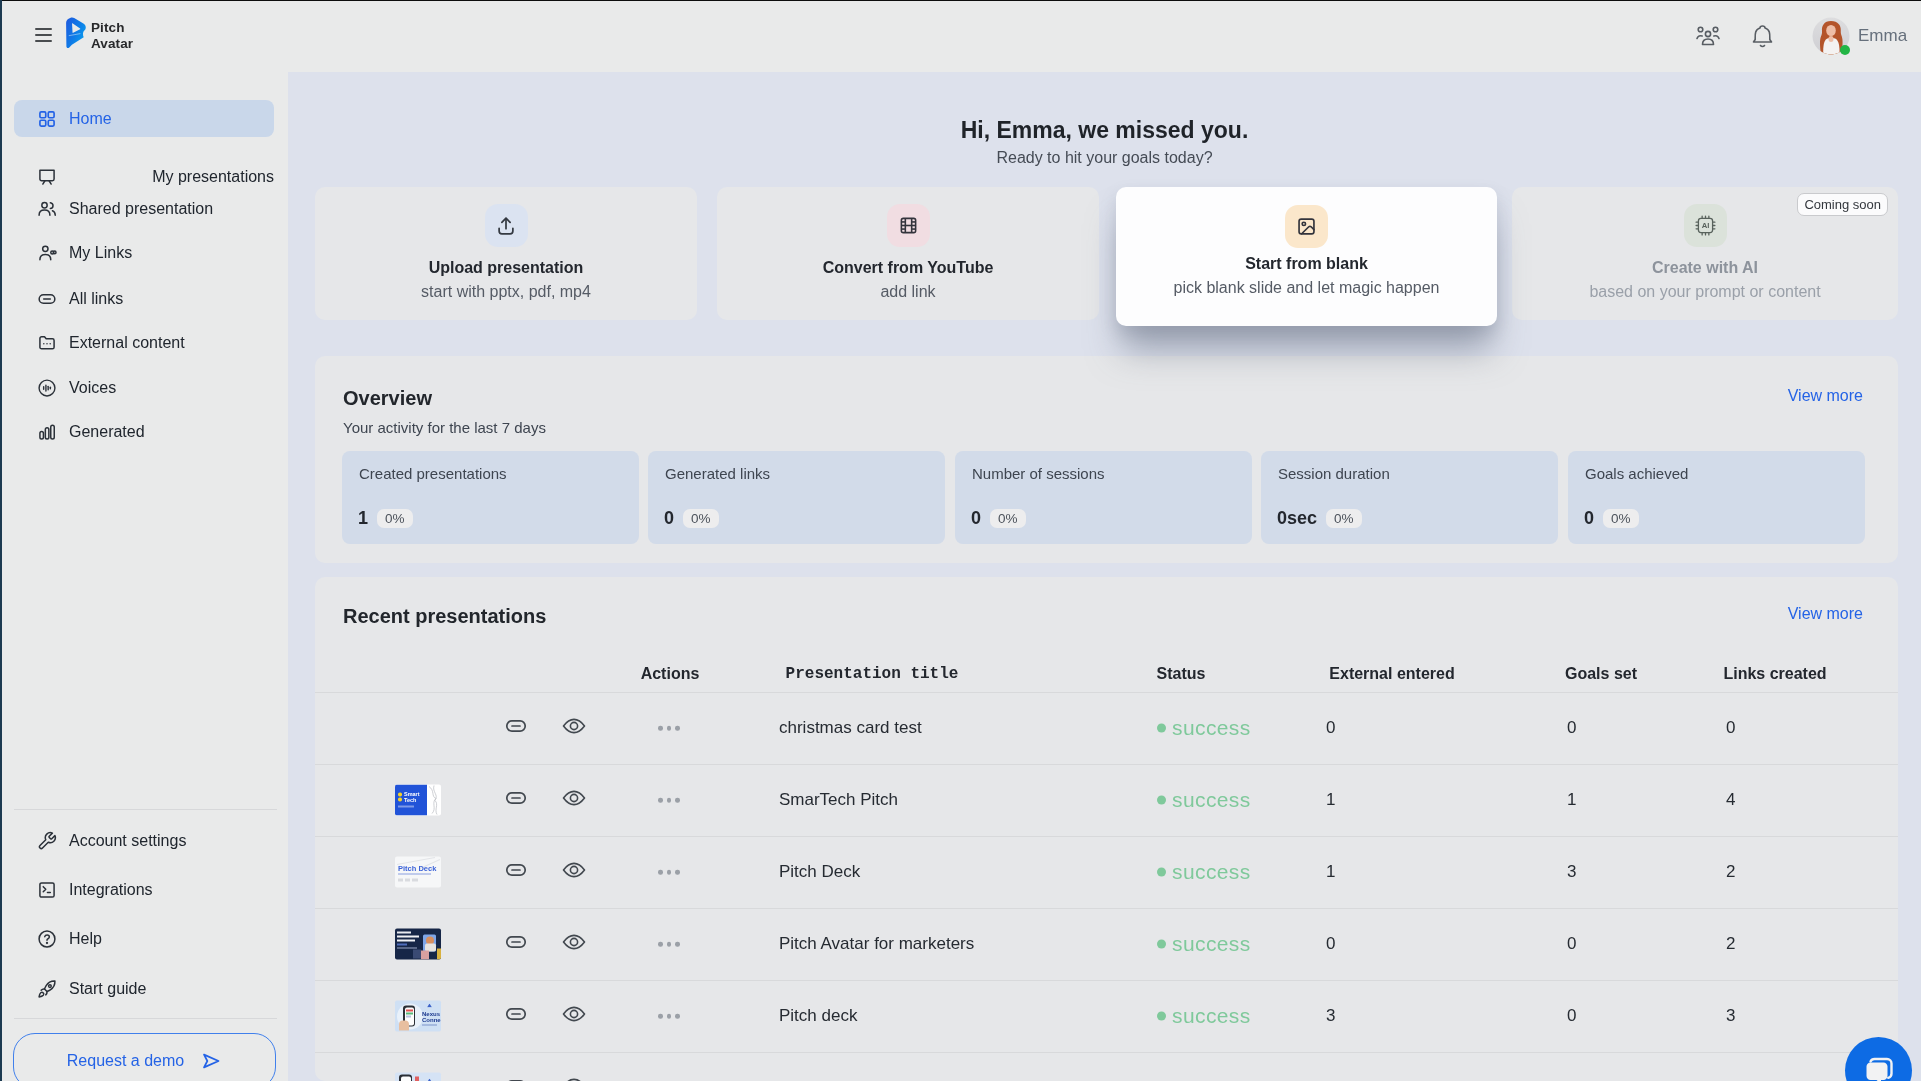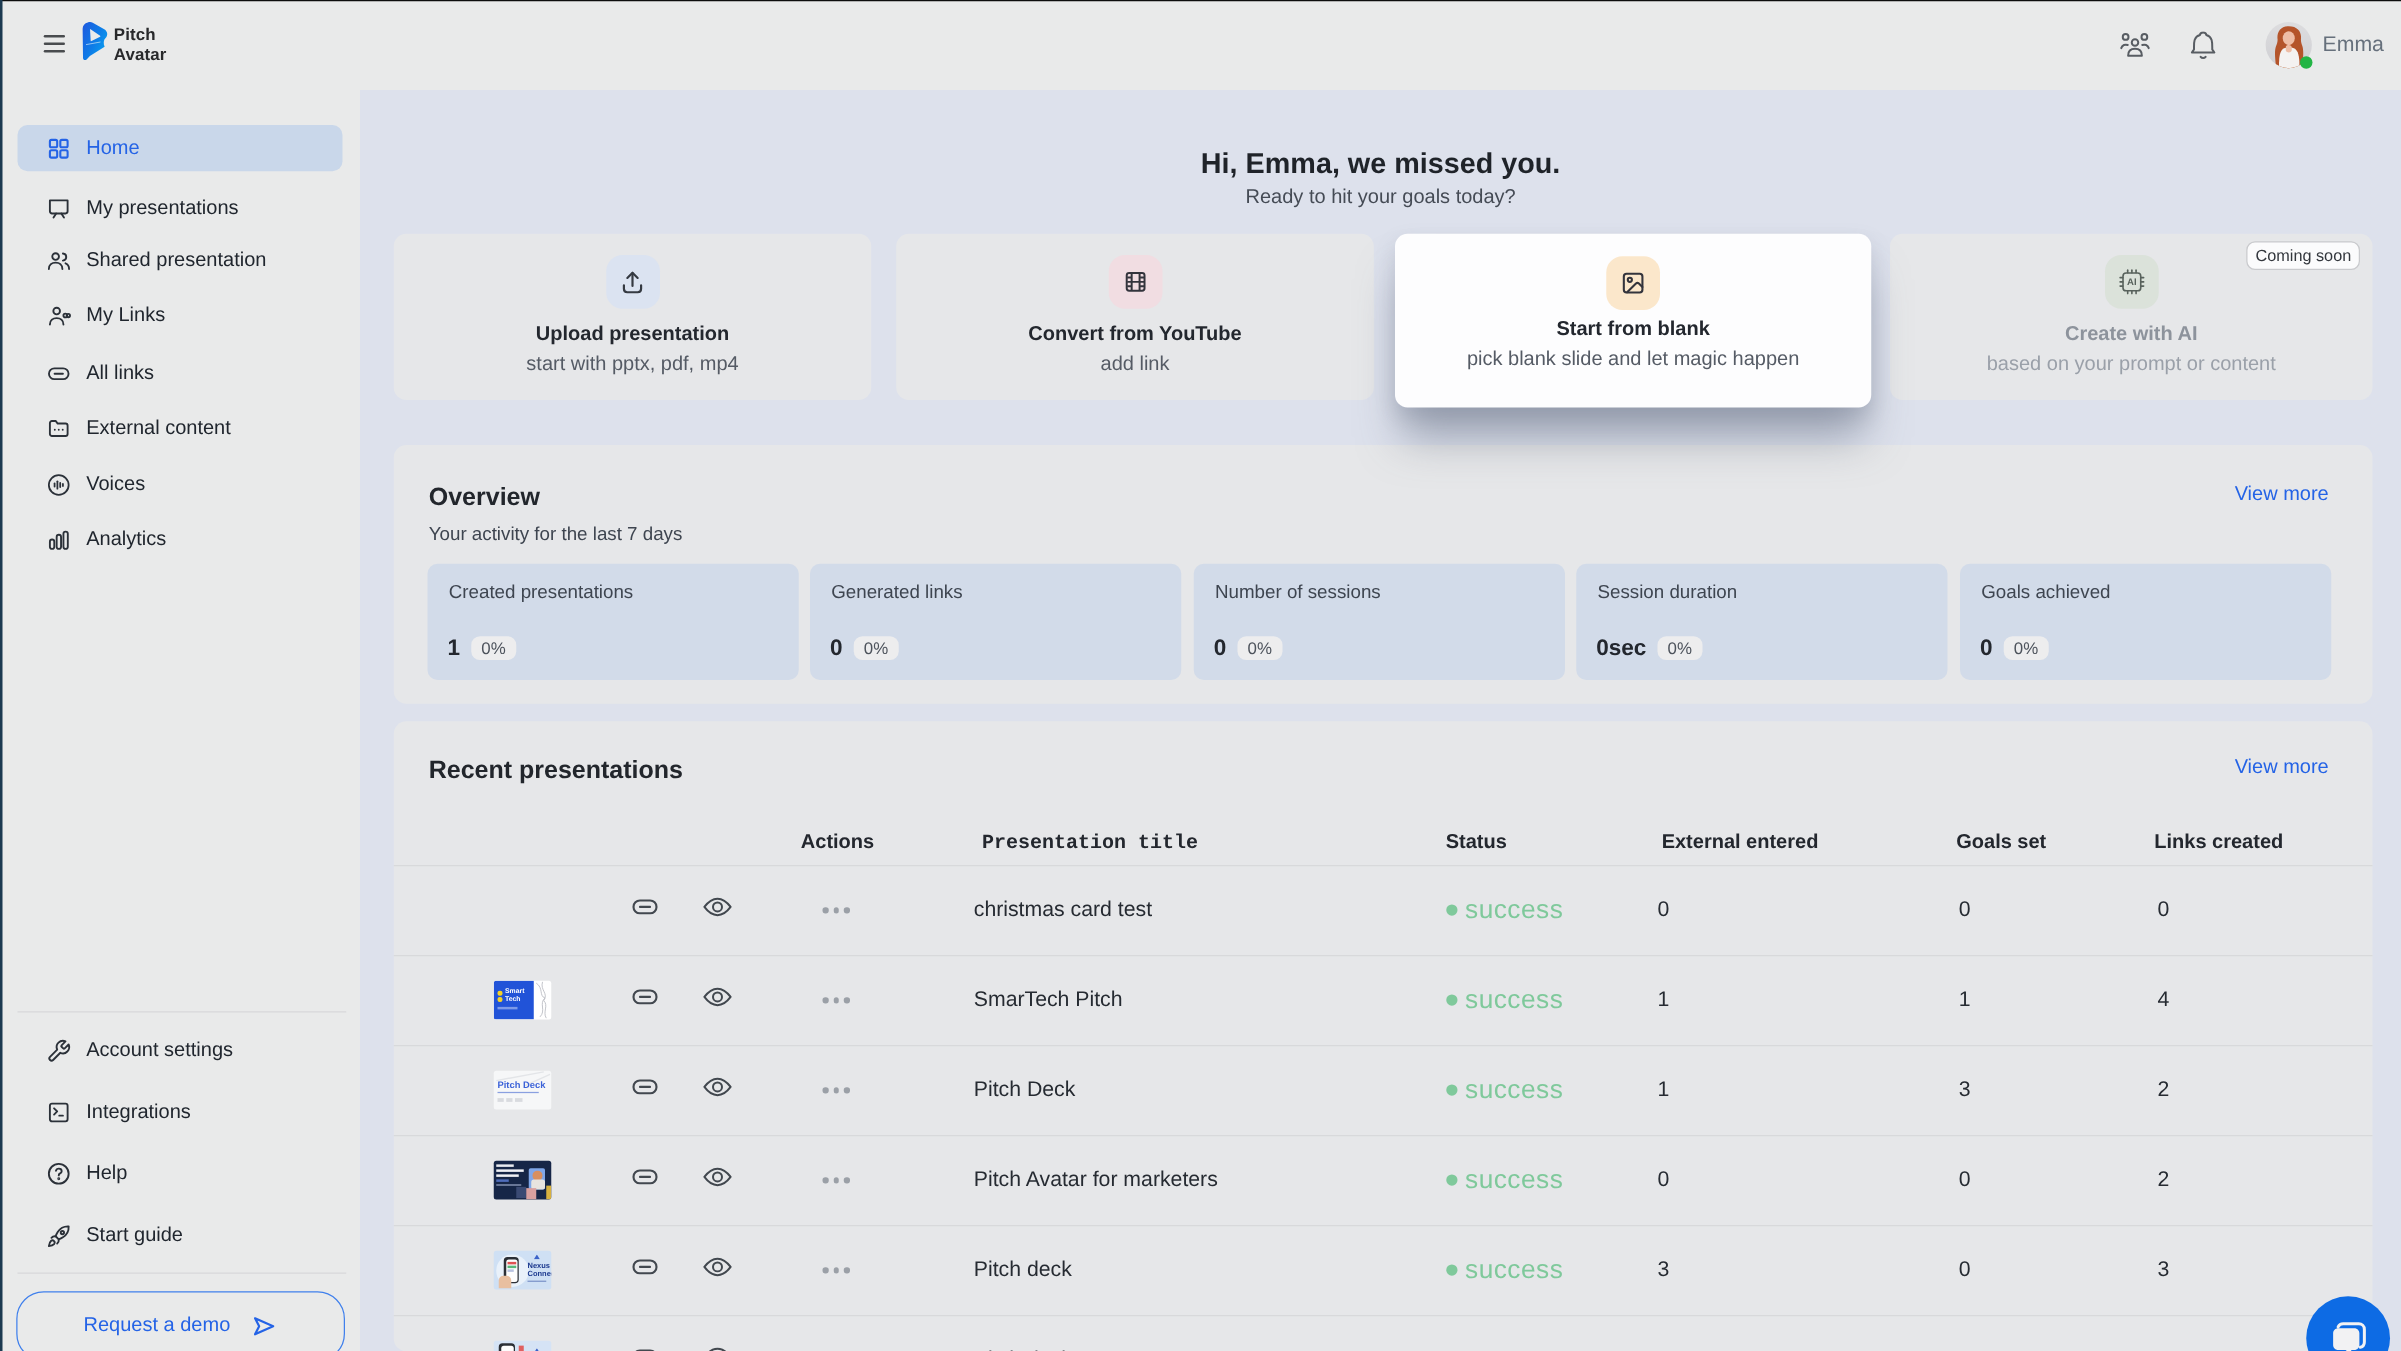--- a/index.html
+++ b/index.html
@@ -124,21 +124,21 @@
 <div id="sidebar" class="abs" style="left:2px; top:72px; width:286px; height:1009px;">
 <div class="sbitem active" style="top:28px;">
   <svg class="ic" viewBox="0 0 24 24" fill="none" stroke="#2463e6" stroke-width="2" stroke-linejoin="round">
         <rect x="3.5" y="3.5" width="7" height="7" rx="1.5"></rect>
         <rect x="13.5" y="3.5" width="7" height="7" rx="1.5"></rect>
         <rect x="3.5" y="13.5" width="7" height="7" rx="1.5"></rect>
         <rect x="13.5" y="13.5" width="7" height="7" rx="1.5"></rect>
       </svg>
   <div class="lb">Home</div>
     </div>
-<div class="sbitem" style="top:76px;">
+<div class="sbitem" style="top:86px;justify-content:space-between;">
   <svg class="ic" viewBox="0 0 24 24" fill="none" stroke="#2b3139" stroke-width="1.8" stroke-linecap="round" stroke-linejoin="round">
         <path d="M3.5 4 L20.5 4 L20.5 14.5 C20.5 15.6 19.6 16.5 18.5 16.5 L5.5 16.5 C4.4 16.5 3.5 15.6 3.5 14.5 Z"></path>
         <path d="M9.5 16.5 L7 20.5"></path>
         <path d="M14.5 16.5 L17 20.5"></path>
       </svg>
   <div class="lb">My presentations</div>
     </div>
 <div class="sbitem" style="top:118px;">
   <svg class="ic" viewBox="0 0 24 24" fill="none" stroke="#2b3139" stroke-width="1.8" stroke-linecap="round" stroke-linejoin="round">
         <circle cx="9" cy="7.5" r="3.2"></circle>
@@ -182,21 +182,21 @@
         <path d="M16 11 L16 13"></path>
       </svg>
   <div class="lb">Voices</div>
     </div>
 <div class="sbitem" style="top:341.5px;">
   <svg class="ic" viewBox="0 0 24 24" fill="none" stroke="#2b3139" stroke-width="1.8" stroke-linecap="round" stroke-linejoin="round">
         <rect x="3.5" y="11.5" width="4.2" height="9" rx="2.1"></rect>
         <rect x="10" y="7" width="4.2" height="13.5" rx="2.1"></rect>
         <rect x="16.5" y="4" width="4.2" height="16.5" rx="2.1"></rect>
       </svg>
-  <div class="lb">Analytics</div>
+  <div class="lb">Generated</div>
     </div>
 
 <div class="sbdiv" style="top:737px;"></div>
 <div class="sbitem" style="top:750px;">
   <svg class="ic" viewBox="0 0 24 24" fill="none" stroke="#2b3139" stroke-width="1.8" stroke-linecap="round" stroke-linejoin="round">
         <path d="M14.7 6.3a1 1 0 0 0 0 1.4l1.6 1.6a1 1 0 0 0 1.4 0l3.77-3.77a6 6 0 0 1-7.94 7.94l-6.91 6.91a2.12 2.12 0 0 1-3-3l6.91-6.91a6 6 0 0 1 7.94-7.94l-3.76 3.76z"></path>
       </svg>
   <div class="lb">Account settings</div>
     </div>
 <div class="sbitem" style="top:799.5px;">

